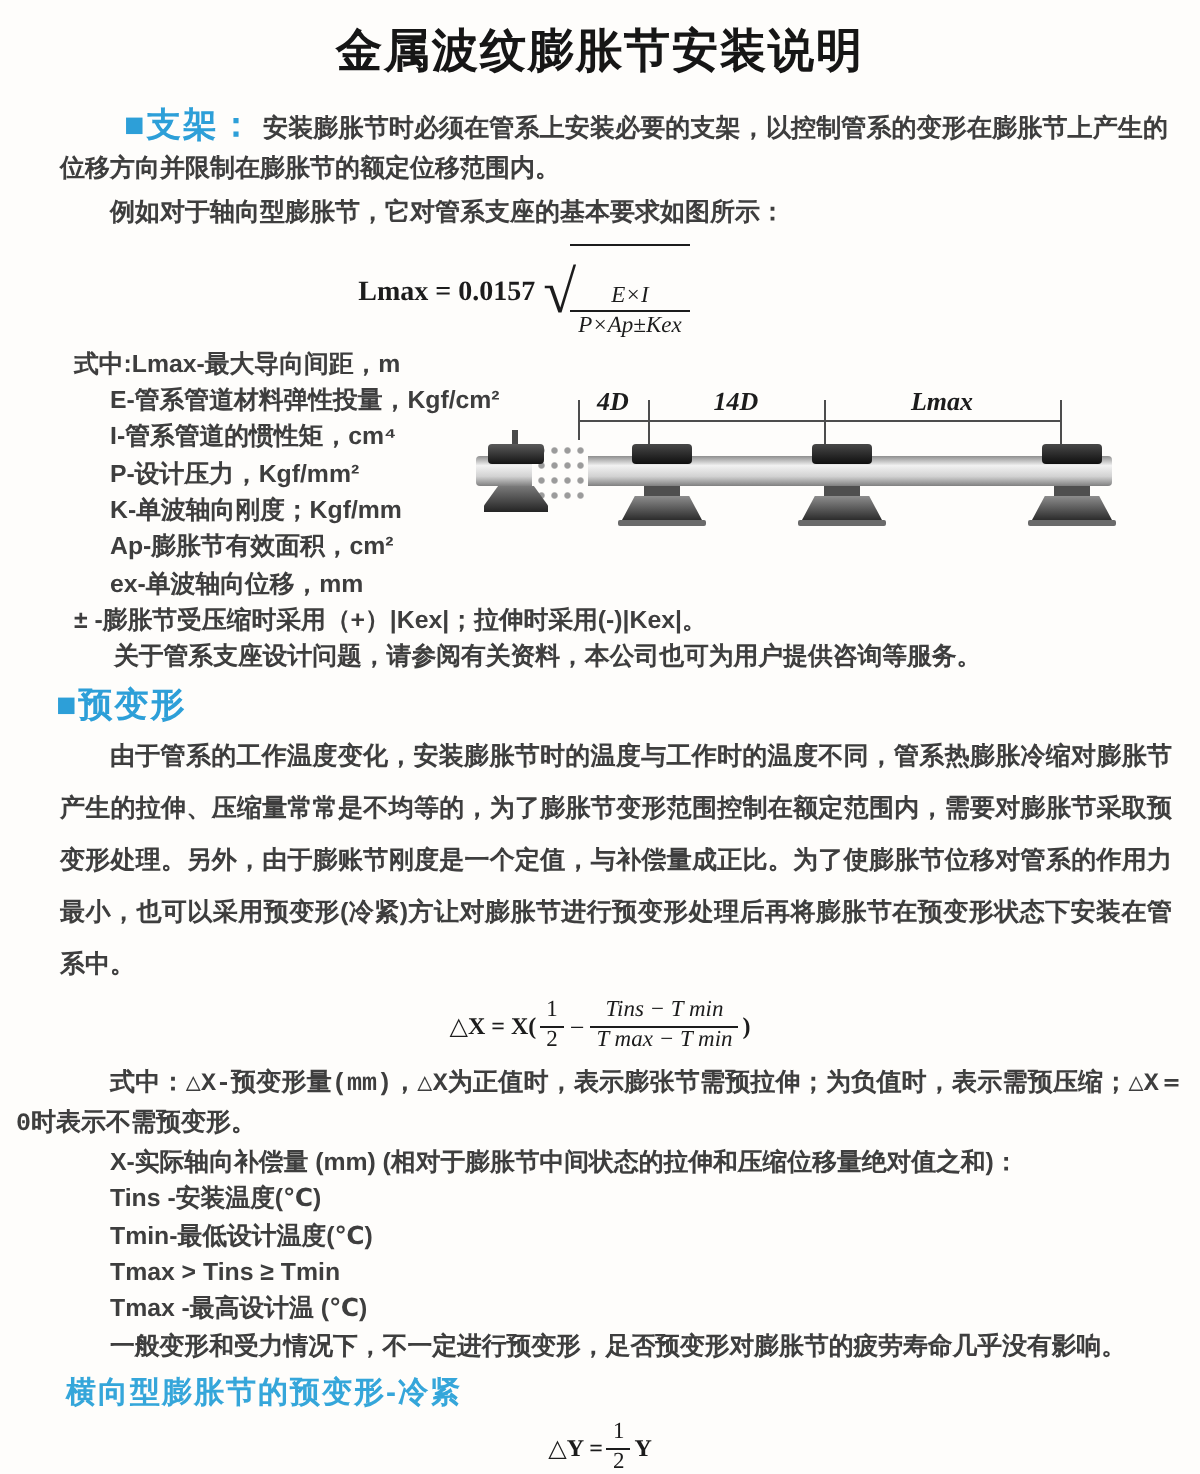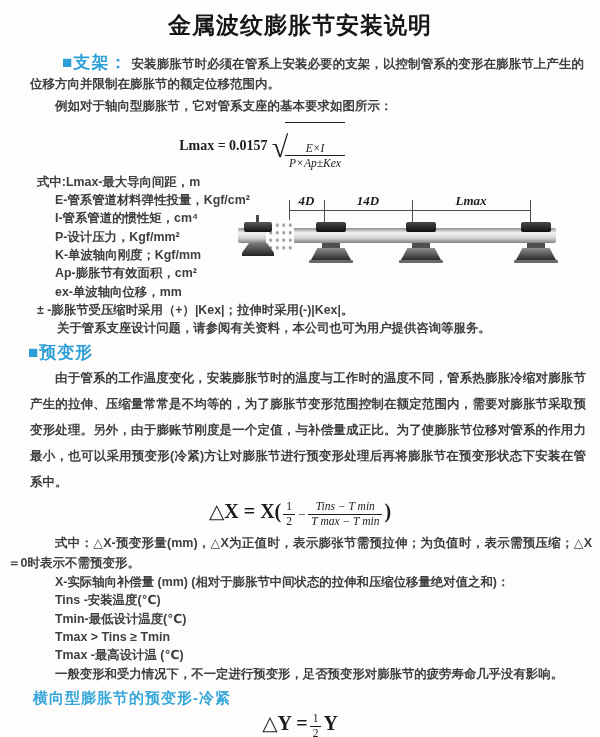--- a/index.html
+++ b/index.html
@@ -64,24 +64,24 @@
     font-size:17px;line-height:20px;
     color:#2d9fd8;font-weight:bold;letter-spacing:1px;
   }
   .sub-head{
     font-size:15px;line-height:19px;
     color:#35a6da;font-weight:bold;letter-spacing:1px;
   }
   .sh1{margin:4px 0 0 55px;}
   .sh2{margin:5px 0 0 33px;}
   .p-predeform{line-height:26px;text-indent:2em;margin-right:14px;}
-  .p-note1{margin:0 8px;text-indent:47px;line-height:20px;}
+  .p-note1{margin:0 8px;text-indent:47px;line-height:20px;font-family:Liberation Mono, monospace;}
   .f2{margin:4px 0 4px 0;}
   .f3{margin:4px 0 4px 0;}
-  .f-bold{font-weight:bold;font-size:20px;}
+  .f-bold{font-weight:bold;font-size:12px;}
   .frac{
     display:inline-block;vertical-align:middle;text-align:center;
     font-size:11.5px;line-height:1.2;margin:0 2px;
   }
   .frac .fn{display:block;border-bottom:1px solid #1c1c1c;padding:0 3px;}
   .frac .fd{display:block;padding:0 3px;}
   .frac.ital{font-style:italic;}
   .f-minus{font-size:13px;vertical-align:middle;margin:0 1px;}
   
   .diagram{position:absolute;left:236px;top:192px;width:355px;height:100px;font-style:italic;}

